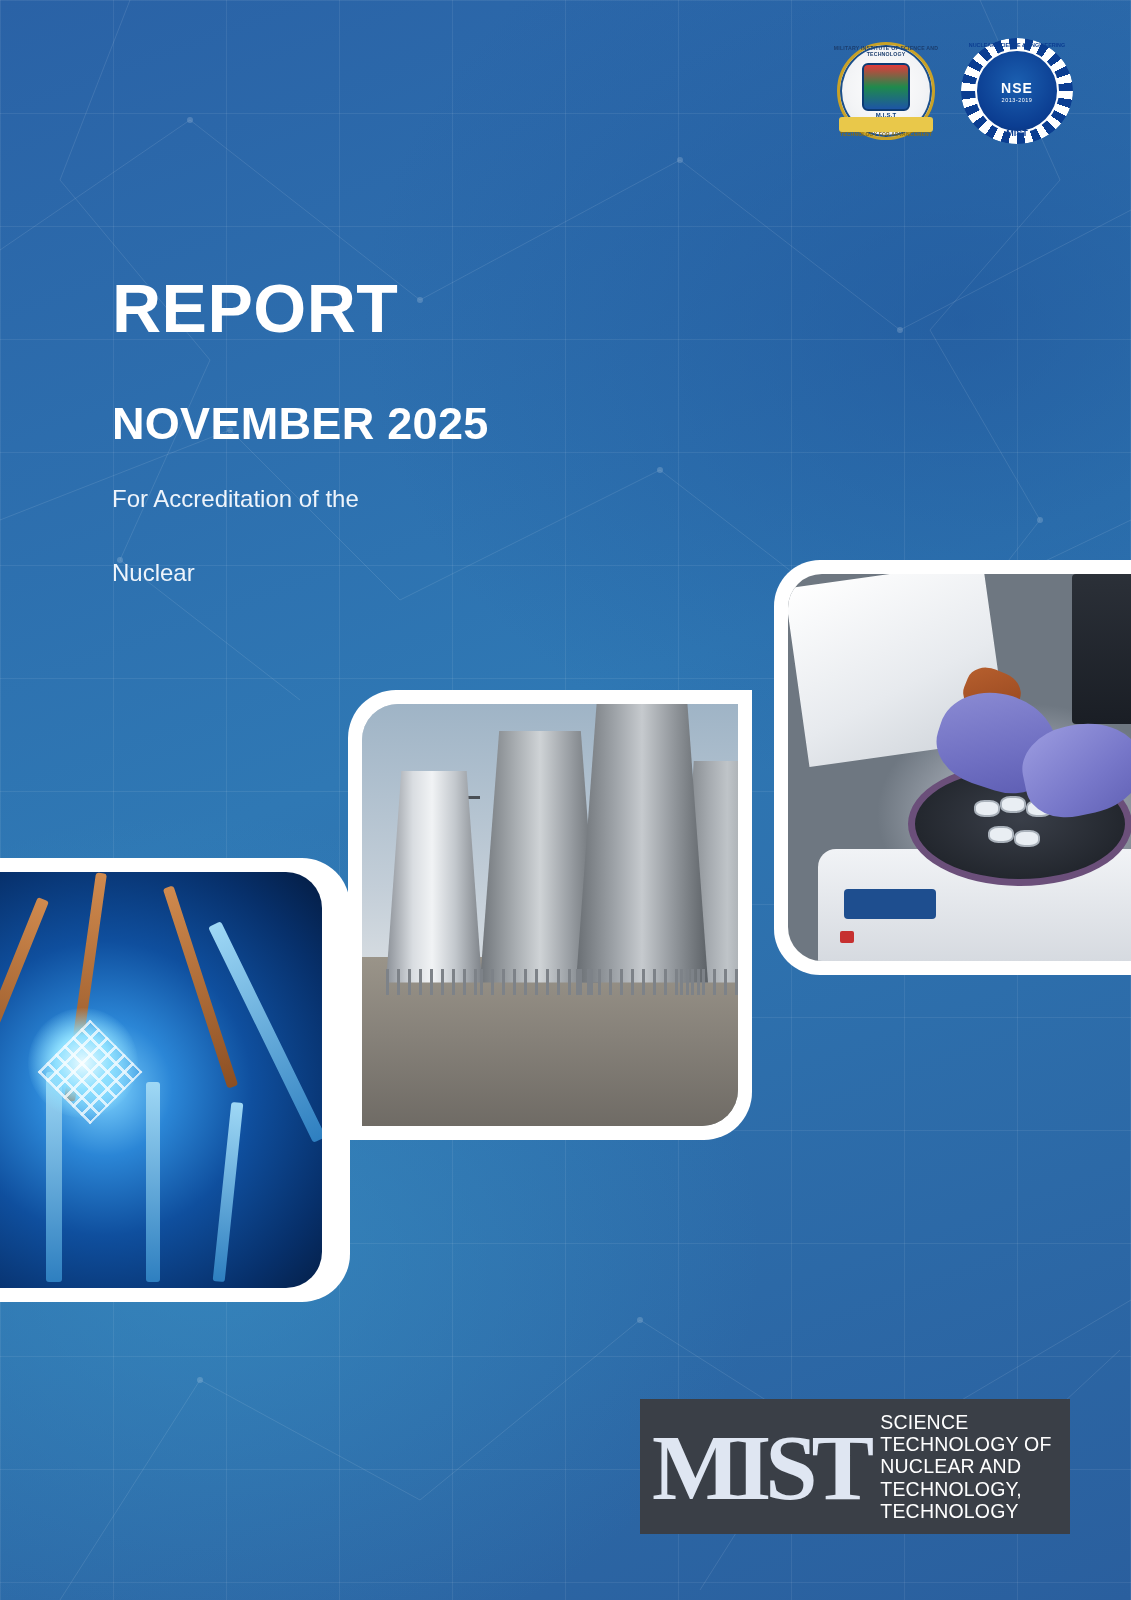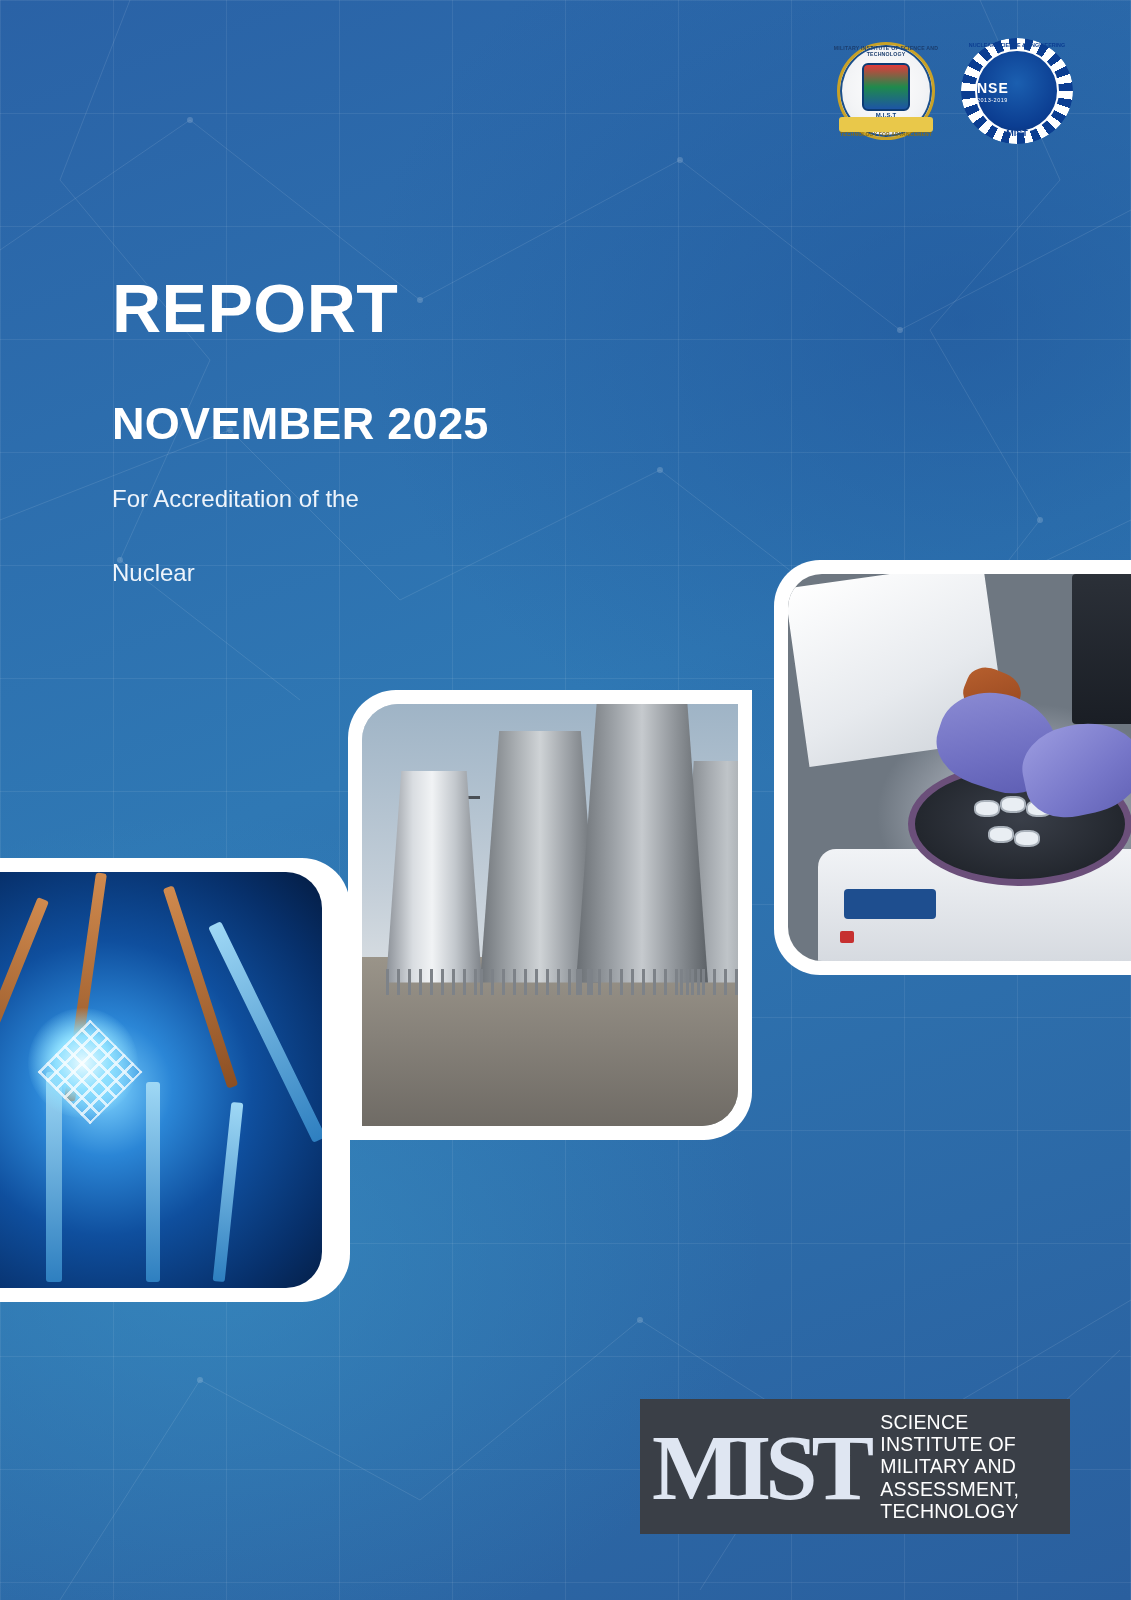--- a/index.html
+++ b/index.html
@@ -112,21 +112,21 @@
   .nse-disc {
     position: absolute;
     left: 50%; top: 50%;
     transform: translate(-50%,-50%);
     width: 80px; height: 80px;
     border-radius: 50%;
     background: radial-gradient(circle at 50% 40%, #1b5fb0 0%, #0b3d91 70%, #082c69 100%);
     border: 2px solid #ffffff;
     display: flex;
     flex-direction: column;
-    align-items: flex-start;
+    align-items: center;
     justify-content: center;
     color: #fff;
   }
   .nse-acronym { font-size: 14px; font-weight: bold; letter-spacing: 1px; }
   .nse-years { font-size: 5.5px; letter-spacing: .5px; margin-top: 1px; }
   .nse-ring-text {
     position: absolute;
     left: 0; top: 4px;
     width: 100%;
     text-align: center;
@@ -528,20 +528,20 @@
     <div class="core-rod" style="left:186px; top:210px; width:14px; height:200px;"></div>
     <div class="core-rod" style="left:262px; top:230px; width:12px; height:180px; transform:rotate(6deg);"></div>
     <div class="core-glow"></div>
     <div class="core-lattice"></div>
   </div>
 
   <div class="bottom-logo">
     <div class="mist-word">MIST</div>
     <div class="mist-lines">
       <div>SCIENCE</div>
-      <div>INSTITUTE OF</div>
-      <div>MILITARY AND</div>
-      <div>ASSESSMENT,</div>
+      <div>TECHNOLOGY OF</div>
+      <div>NUCLEAR AND</div>
+      <div>TECHNOLOGY,</div>
       <div>TECHNOLOGY</div>
     </div>
   </div>
 
 </div>
 
 </body></html>

